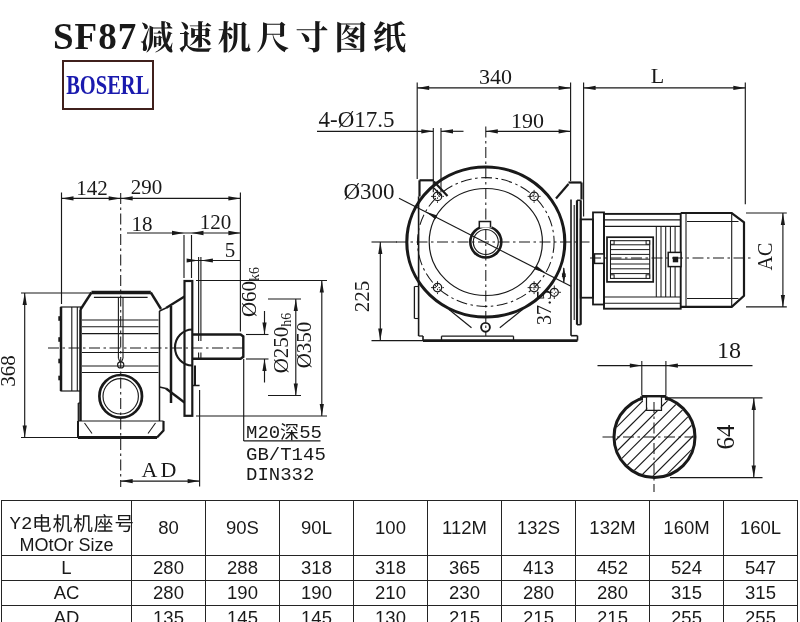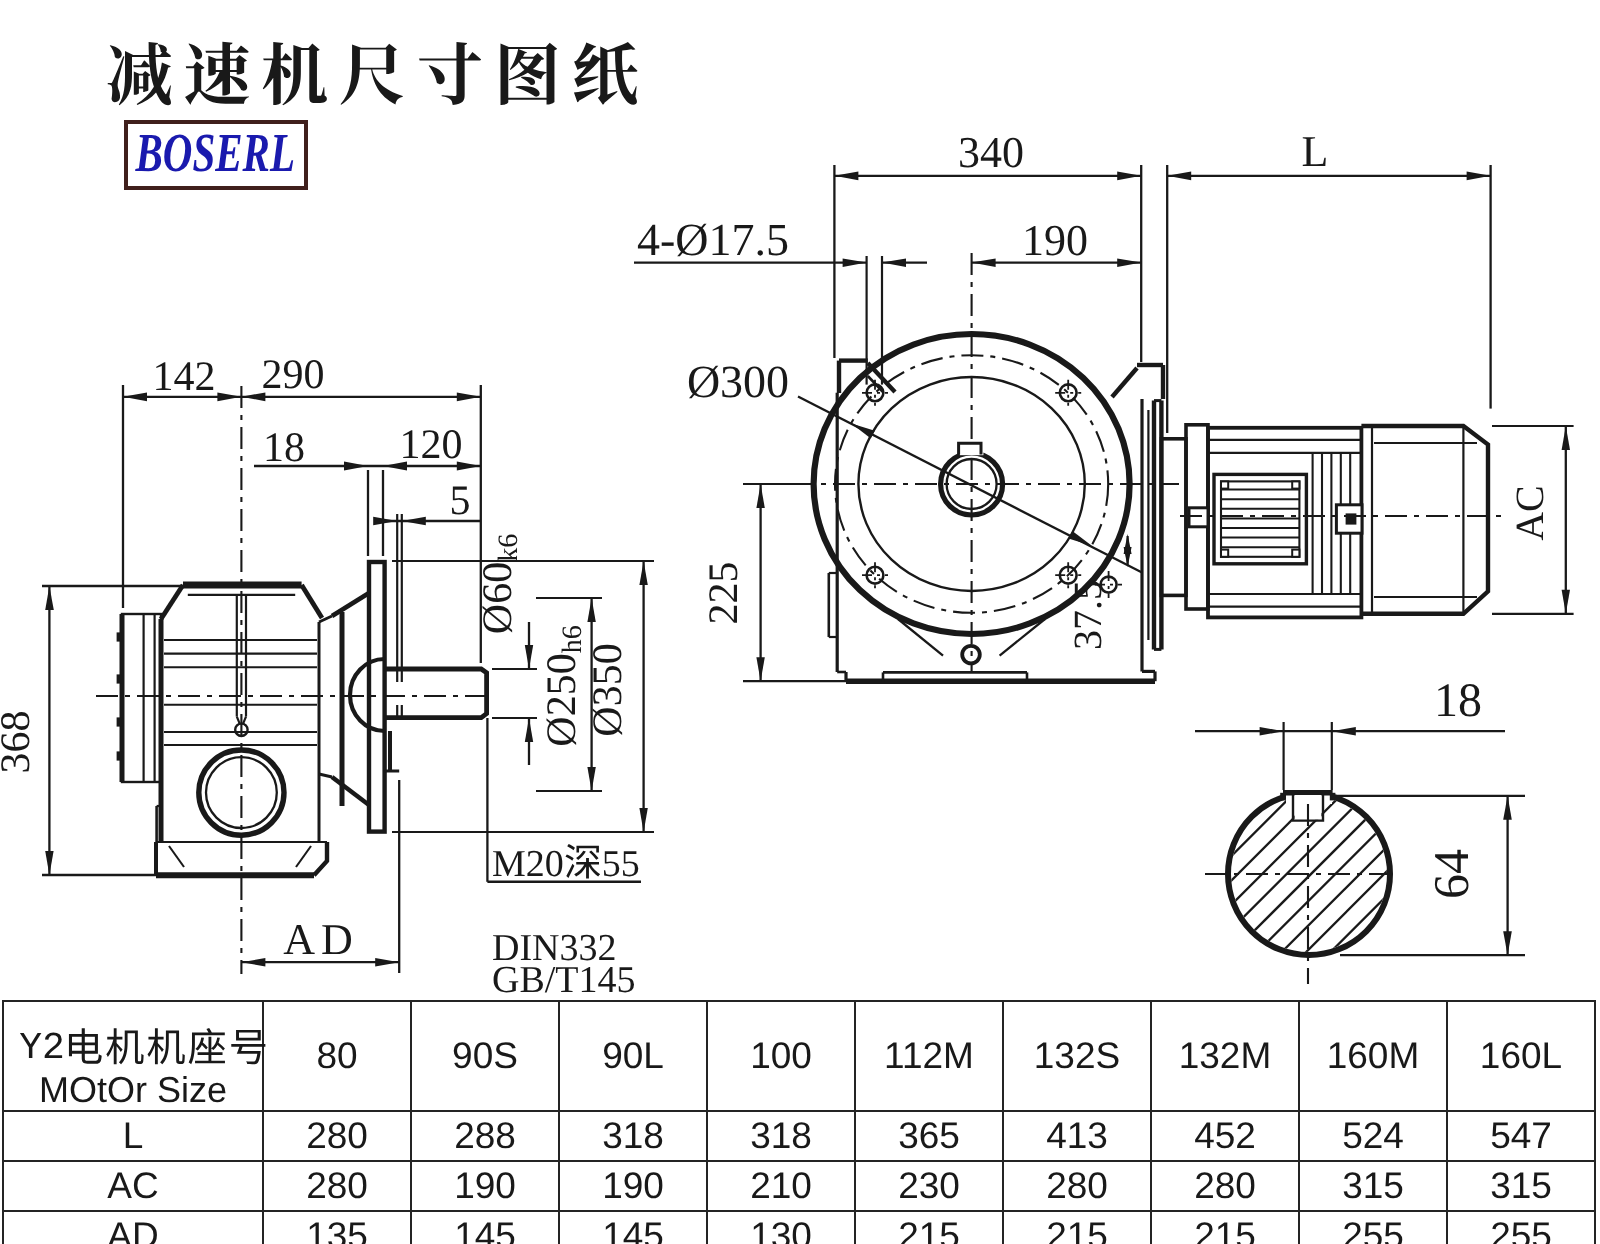--- a/index.html
+++ b/index.html
@@ -2,26 +2,26 @@
 <html><head>
 <meta charset="utf-8">
 <style>
   html,body { margin:0; padding:0; background:#fff; }
   .stage { position:relative; width:800px; height:622px; background:#fff; overflow:hidden;
            font-family:"Liberation Serif","DejaVu Serif",serif; color:#191919; }
   .art { position:absolute; left:0; top:0; }
   .title { position:absolute; left:53px; top:15px; display:flex; align-items:flex-end; gap:3px; }
   .title .latin { font-family:"Liberation Serif","DejaVu Serif",serif; font-weight:bold;
                    font-size:37px; line-height:40px; letter-spacing:1px; }
-  .logo { position:absolute; left:62px; top:60px; width:92px; height:35px; border:2.5px solid #40201c;
-           display:flex; align-items:center; justify-content:center; box-sizing:border-box;font-style:italic; }
+  .logo { position:absolute; left:62px; top:60px; width:92px; height:50px; border:2.5px solid #40201c;
+           display:flex; align-items:center; justify-content:center; box-sizing:border-box; }
   .logo span { font-family:"Liberation Serif","DejaVu Serif",serif; font-size:25px; font-weight:bold;
                 color:#1a1aae; transform:scale(0.82,1.1); white-space:nowrap; }
-  .note { position:absolute; font-family:Liberation Serif, serif;
-           font-size:19px; white-space:nowrap; display:flex; align-items:flex-start; }
+  .note { position:absolute; font-family:Liberation Mono, monospace;
+           font-size:19px; white-space:nowrap; display:flex; align-items:center; }
   .note svg { margin:0; }
   table.spec { position:absolute; left:1px; top:500px; width:797px; height:121px;
                 border-collapse:collapse; table-layout:fixed;
                 font-family:"Liberation Sans","DejaVu Sans",sans-serif; font-size:18.5px; }
   table.spec th, table.spec td { border:1.6px solid #242424; text-align:center; vertical-align:middle;
                                   padding:0; font-weight:normal; color:#191919; }
   table.spec col.c0 { width:130px; }
   .hdrcell { display:flex; flex-direction:column; align-items:center; justify-content:center; }
   .hdrcell .l1 { display:flex; align-items:flex-start; height:22px; margin-top:12px;padding-left:13px; }
   .hdrcell .l1 .latin { font-family:"Liberation Mono","DejaVu Sans Mono",monospace; font-size:19px; }
@@ -306,20 +306,21 @@
 <line x1="670" y1="477.6" x2="762.5" y2="477.6" stroke="#191919" stroke-width="1.1" stroke-linecap="butt"></line>
 <line x1="753.8" y1="397.9" x2="753.8" y2="477.6" stroke="#191919" stroke-width="1.15" stroke-linecap="butt"></line>
 <polygon points="753.8,397.9 755.9,409.9 751.6,409.9" fill="#191919"></polygon>
 <polygon points="753.8,477.6 751.6,465.6 755.9,465.6" fill="#191919"></polygon>
 <text x="729" y="358" font-size="24" font-family="'Liberation Serif','DejaVu Serif',serif" font-weight="normal" text-anchor="middle" fill="#191919">18</text>
 <text x="734" y="437" font-size="25" font-family="'Liberation Serif','DejaVu Serif',serif" font-weight="normal" text-anchor="middle" fill="#191919" transform="rotate(-90 734 437)">64</text>
 </g>
   </svg>
 
   <div class="title">
+    <span class="latin">SF87</span>
     <svg role="img" width="272" height="42" viewBox="0 0 272 42" style="overflow:visible" aria-label="减速机尺寸图纸">
         <path transform="translate(0,34.5) scale(0.03350,-0.03350)" d="M65 804 56 798C95 754 130 685 133 624C231 545 332 745 65 804ZM69 239C58 239 26 239 26 239V219C46 217 62 213 75 204C97 190 100 101 83 1C90 -33 111 -48 133 -48C178 -48 208 -17 210 29C214 114 175 152 174 202C173 226 178 259 185 288C195 335 247 530 274 635L258 638C115 293 115 293 97 259C86 239 83 239 69 239ZM555 350V186H491V350ZM491 86V157H555V106H568C592 106 631 123 632 129V340C648 343 661 351 666 357L584 419L547 378H495L415 412V62H426C459 62 491 79 491 86ZM570 577 523 503H406L414 475H629C640 475 649 478 652 486C664 378 683 275 715 181C649 71 561 -14 458 -76L468 -89C580 -46 673 14 747 97C764 59 783 23 805 -11C836 -62 910 -115 960 -83C978 -71 973 -36 945 28L969 201L957 203C941 161 919 112 905 86C896 67 890 67 879 86C855 118 835 154 818 194C865 270 901 362 927 472C949 469 962 476 968 488L834 543C823 459 804 383 779 315C755 412 744 520 740 627H944C958 627 969 632 972 643C949 663 918 688 896 705C926 737 913 806 779 819L770 813C794 788 817 743 817 704C824 699 830 695 837 693L806 655H739C738 706 738 758 739 807C766 810 775 822 776 835L636 850C636 784 637 719 640 655H406L284 717V379C284 216 278 48 191 -84L202 -92C378 35 388 222 388 380V627H641C644 583 647 539 651 496C621 530 570 577 570 577Z" fill="#191919"></path>
         <path transform="translate(38.8,34.5) scale(0.03350,-0.03350)" d="M82 828 73 823C114 765 162 681 176 610C283 531 373 743 82 828ZM159 117C116 90 62 53 22 30L101 -87C108 -81 112 -73 110 -64C142 -8 191 65 211 99C223 116 233 118 247 99C330 -22 420 -70 626 -70C717 -70 828 -70 901 -70C906 -23 931 16 977 28V39C865 34 773 32 662 32C453 31 345 52 263 132V445C291 450 306 457 313 467L197 560L143 489H33L39 460H159ZM579 431H480V572H579ZM856 798 792 719H693V810C720 814 727 824 730 838L579 853V719H326L334 691H579V601H486L369 647V348H385C430 348 480 372 480 382V402H537C494 298 420 193 326 122L335 109C431 152 514 207 579 273V52H600C643 52 693 77 693 89V328C755 276 829 199 861 134C977 75 1032 296 693 347V402H792V367H811C848 367 904 389 904 396V554C924 558 939 566 945 574L834 658L782 601H693V691H944C958 691 969 696 972 707C928 745 856 798 856 798ZM693 572H792V431H693Z" fill="#191919"></path>
         <path transform="translate(77.6,34.5) scale(0.03350,-0.03350)" d="M480 761V411C480 218 461 49 316 -84L326 -92C572 29 592 222 592 412V732H718V34C718 -35 731 -61 805 -61H850C942 -61 980 -40 980 3C980 24 972 37 946 51L942 177H931C921 131 906 72 897 57C891 49 884 47 879 47C875 47 868 47 861 47H845C834 47 832 53 832 67V718C855 722 866 728 873 736L763 828L706 761H610L480 807ZM180 849V606H30L38 577H165C140 427 96 271 24 157L36 146C93 197 141 255 180 318V-90H203C245 -90 292 -67 292 -56V479C317 437 340 381 341 332C429 253 535 426 292 500V577H434C448 577 458 582 461 593C427 630 365 686 365 686L311 606H292V806C319 810 327 820 329 835Z" fill="#191919"></path>
         <path transform="translate(116.4,34.5) scale(0.03350,-0.03350)" d="M198 776V524C198 319 178 99 26 -78L36 -86C258 50 304 259 313 439H482C511 256 593 42 846 -81C856 -14 892 20 953 30L954 43C666 132 539 281 499 439H708V375H728C766 375 825 397 826 404V718C846 722 860 731 866 739L752 826L698 766H333L198 814ZM708 737V468H314L315 524V737Z" fill="#191919"></path>
         <path transform="translate(155.2,34.5) scale(0.03350,-0.03350)" d="M192 502 183 496C236 428 290 330 305 242C429 144 534 402 192 502ZM598 850V603H40L48 575H598V67C598 52 591 44 571 44C539 44 377 55 377 55V41C448 29 480 16 504 -4C528 -23 535 -50 542 -90C698 -75 720 -26 720 58V575H937C952 575 963 580 966 591C917 636 836 701 836 701L764 603H720V806C744 810 754 820 757 835Z" fill="#191919"></path>
         <path transform="translate(194.0,34.5) scale(0.03350,-0.03350)" d="M409 331 404 317C473 287 526 241 546 212C634 178 678 358 409 331ZM326 187 324 173C454 137 565 76 613 37C722 11 747 228 326 187ZM494 693 366 747H784V19H213V747H361C343 657 296 529 237 445L245 433C290 465 334 507 372 550C394 506 422 469 454 436C389 379 309 330 221 295L228 281C334 306 427 343 505 392C562 350 628 318 703 293C715 342 741 376 782 387V399C714 408 644 423 581 446C632 488 674 535 707 587C731 589 741 591 748 602L652 686L591 630H431C443 648 453 666 461 683C480 681 490 683 494 693ZM213 -44V-10H784V-83H802C846 -83 901 -54 902 -46V727C922 732 936 740 943 749L831 838L774 775H222L97 827V-88H117C168 -88 213 -60 213 -44ZM388 569 412 602H589C567 559 537 519 502 481C456 505 417 534 388 569Z" fill="#191919"></path>
         <path transform="translate(232.8,34.5) scale(0.03350,-0.03350)" d="M35 96 86 -49C98 -45 109 -35 113 -22C249 51 343 111 404 153L402 164C254 132 99 104 35 96ZM367 782 219 843C197 765 124 620 70 572C60 566 37 561 37 561L90 431C97 434 104 439 110 446C151 462 189 479 222 494C175 422 120 353 75 319C65 311 39 306 39 306L92 175C101 179 109 185 116 195C239 245 342 297 398 326L396 338C301 326 205 315 135 309C238 383 356 497 417 581L428 580V76C428 52 423 43 393 20L467 -87C477 -81 487 -69 494 -52C577 13 648 76 684 109L680 120C630 102 579 84 535 69V406H662C681 236 724 83 815 -26C848 -68 916 -108 963 -72C985 -53 977 -21 953 32L971 190L960 192C946 153 926 107 913 83C904 67 897 66 885 79C820 149 783 270 766 406H956C970 406 980 411 983 422C947 459 885 514 885 514L830 434H762C752 528 751 629 756 723C805 730 851 736 889 743C918 731 940 732 953 741L840 850C773 815 650 765 541 729L428 783V609L316 669C305 639 286 601 264 562L118 556C194 611 282 698 332 766C352 764 363 772 367 782ZM535 665V702L648 711C648 617 651 523 660 434H535Z" fill="#191919"></path>
       </svg>
   </div>
@@ -328,21 +329,21 @@
     <span>BOSERL</span>
   </div>
 
   <div class="note" style="left:246px; top:422px;">
     <span>M20</span>
       <svg role="img" width="19" height="20" viewBox="0 0 19 20" style="overflow:visible" aria-label="深">
         <path transform="translate(0,15.8) scale(0.01900,-0.01900)" d="M328 785V605H396V719H849V608H919V785ZM507 653C464 579 392 508 318 462C334 450 361 423 372 410C446 463 526 547 575 632ZM662 624C733 561 814 472 851 414L909 456C870 514 786 600 716 661ZM84 772C140 744 214 698 249 667L289 731C251 761 178 803 123 829ZM38 501C99 472 177 426 216 394L255 456C215 487 136 531 76 556ZM61 -10 117 -62C167 30 227 154 273 258L223 309C173 196 107 66 61 -10ZM581 466V357H322V289H535C475 179 375 82 268 33C284 19 307 -7 318 -25C422 30 517 128 581 242V-75H656V245C717 135 807 34 899 -23C911 -4 934 22 952 37C856 86 761 184 704 289H921V357H656V466Z" fill="#191919"></path>
       </svg>
       <span>55</span>
   </div>
-  <div class="note" style="left:246px; top:443.5px;margin-top:36px;">
+  <div class="note" style="left:246px; top:443.5px;">
     <span>GB/T145</span>
   </div>
   <div class="note" style="left:246px; top:464px;">
     <span>DIN332</span>
   </div>
 
   <table class="spec">
     <colgroup>
         <col class="c0">
         <col span="9">

